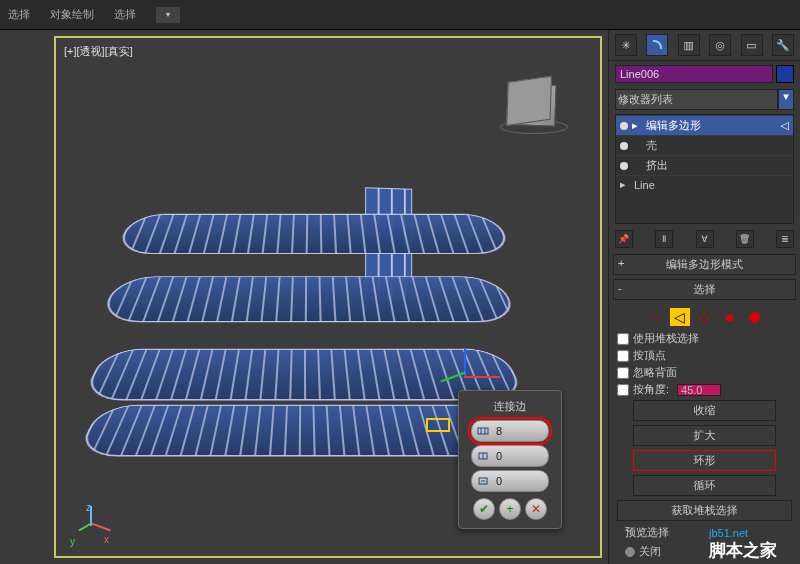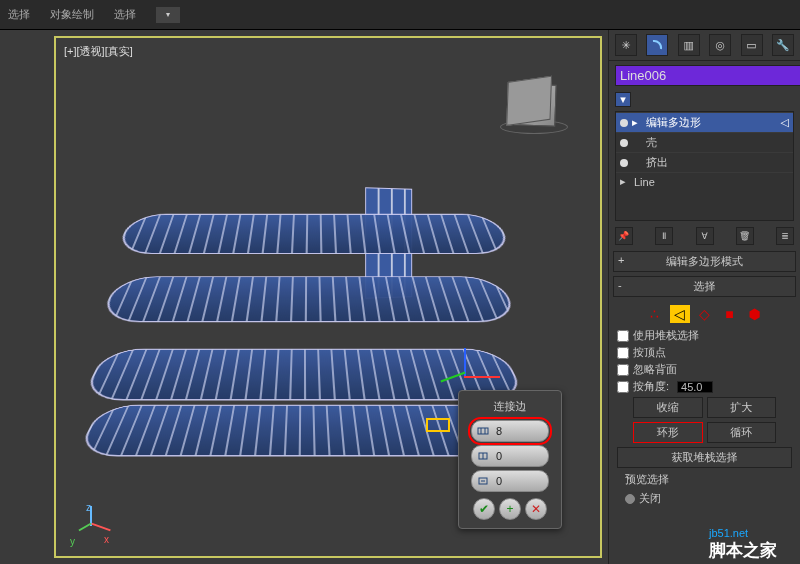--- a/index.html
+++ b/index.html
@@ -48,21 +48,21 @@
 .rbtn { width: 22px; height: 22px; border-radius: 50%; background: linear-gradient(#ddd,#aaa); display: flex; align-items: center; justify-content: center; border: 1px solid #888; font-size: 12px; }
 .ok { color: #1a8a1a; }
 .plus { color: #1a8a1a; }
 .cancel { color: #c22; }
 
 .sidepanel { width: 192px; background: #383838; border-left: 1px solid #222; display: flex; flex-direction: column; }
 .cmd-icons { display: flex; justify-content: space-between; padding: 4px 6px; border-bottom: 1px solid #222; }
 .cmd-icons .ci { width: 22px; height: 22px; display: flex; align-items: center; justify-content: center; background: #333; border: 1px solid #222; }
 .cmd-icons .ci.active { background: #3a5aa0; }
 .namebox { display: flex; padding: 4px 6px; gap: 3px; }
-.namebox input { flex: 1; background: #6d28d9; border: 1px solid #222; color: #ddd; padding: 2px 4px; font-size: 13px; }
+.namebox input { flex: 1; background: #701a75; border: 1px solid #222; color: #ddd; padding: 2px 4px; font-size: 11px; }
 .swatch { width: 18px; height: 18px; background: #1a3aa0; border: 1px solid #000; }
 .modlist-label { padding: 2px 6px; display: flex; }
 .modlist-label .lbl { flex: 1; background: #444; padding: 2px; border: 1px solid #222; }
 .modlist-label .dd { width: 16px; background: #3a5aa0; border: 1px solid #222; text-align: center; color: #fff; }
 .stack { margin: 2px 6px; background: #323232; border: 1px solid #222; }
 .stack .row { display: flex; align-items: center; padding: 2px 4px; gap: 4px; border-top: 1px solid #3a3a3a; }
 .stack .row.sel { background: #3a5aa0; color: #fff; }
 .stack .bulb { width: 8px; height: 8px; border-radius: 50%; background: #ddd; }
 .stack .exp { width: 10px; }
 .stack .filler{ height: 30px; }
@@ -74,22 +74,22 @@
 .rollout .body { padding: 2px 8px; }
 .sel-icons { display: flex; justify-content: center; gap: 5px; padding: 4px 0; }
 .sel-icons .si { width: 20px; height: 18px; display: flex; align-items: center; justify-content: center; font-size: 14px; }
 .sel-icons .si.vertex { color: #d00; }
 .sel-icons .si.edge { background: #ffc800; color: #000; }
 .sel-icons .si.border { color: #d00; }
 .sel-icons .si.poly { color: #d00; }
 .sel-icons .si.elem { color: #d00; }
 .chkrow { display: flex; align-items: center; padding: 1px 0; gap: 4px; }
 .chkrow input { width: 12px; height: 12px; }
-.chkrow .numin { width: 36px; background: #000000; border: 1px solid #222; color: #bbb; padding: 0 3px; font-size: 11px; margin-left: 4px; }
-.btn2 { display: flex; gap: 4px; padding: 2px 16px; }
+.chkrow .numin { width: 44px; background: #be185d; border: 1px solid #222; color: #bbb; padding: 0 3px; font-size: 11px; margin-left: 4px; }
+.btn2 { display: flex; gap: 4px; padding: 2px 16px; flex-direction: column; }
 .btn2 .b { flex: 1; background: #3a3a3a; border: 1px solid #222; text-align: center; padding: 2px 0; }
 .btn2 .b.hl { border: 1px solid #e00; }
 .wbtn { background: #3a3a3a; border: 1px solid #222; text-align: center; padding: 2px 0; margin: 2px 0; }
 .bottom-row { display: flex; align-items: center; padding: 2px 8px; gap: 4px; }
 .bottom-row .rad { width: 10px; height: 10px; border-radius: 50%; border: 1px solid #888; }
 .bottom-row .rad.on { background: #888; }
 .watermark { position: absolute; right: 23px; bottom: 2px; text-align: left; }
 .watermark .site { color: #1aa8ff; font-size: 11px; }
 .watermark .name { color: #fff; font-size: 17px; font-weight: bold; }
 </style>
@@ -185,20 +185,21 @@
       <div class="ci">▥</div>
       <div class="ci">◎</div>
       <div class="ci">▭</div>
       <div class="ci">🔧</div>
     </div>
     <div class="namebox">
       <input value="Line006" style="">
       <div class="swatch"></div>
     </div>
     <div class="modlist-label">
+      <div class="lbl">修改器列表</div>
       <div class="dd">▾</div>
     </div>
     <div class="stack">
       <div class="row sel">
         <span class="bulb"></span>
         <span class="exp">▸</span>
         <span>编辑多边形</span>
         <span style="margin-left:auto">◁</span>
       </div>
       <div class="row">

